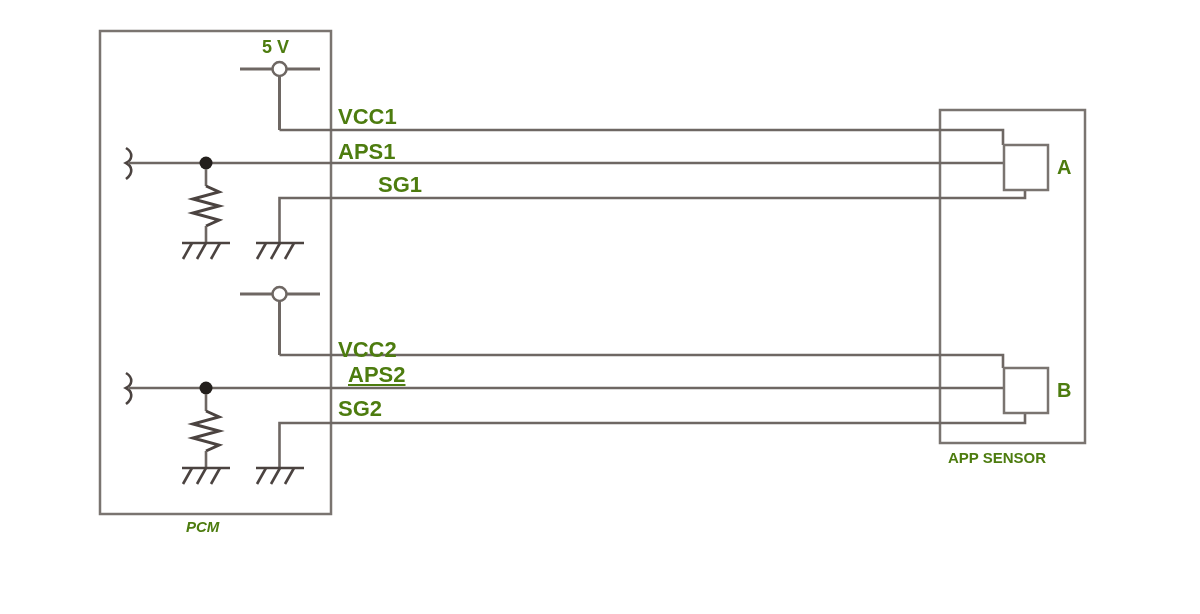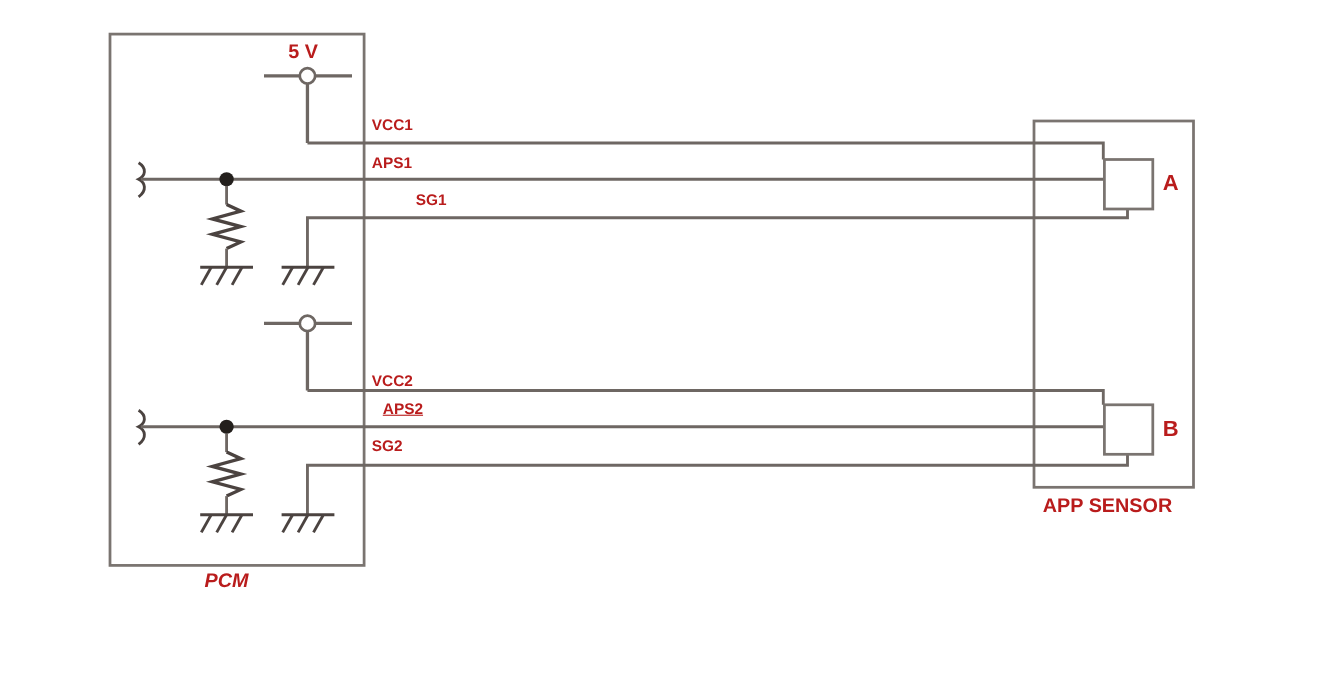--- a/index.html
+++ b/index.html
@@ -21,27 +21,27 @@
     position: absolute;
     left: 0;
     top: 0;
     width: 1200px;
     height: 614px;
   }
   .lbl {
     position: absolute;
     font-family: "Liberation Sans", sans-serif;
     font-weight: bold;
-    color: #b91c1c;
+    color: #4d7c0f;
     white-space: nowrap;
     line-height: 1;
   }
-  .lbl-pin { font-size: 14px; }
+  .lbl-pin { font-size: 22px; }
   .lbl-supply { font-size: 18px; }
-  .lbl-block { font-size: 18px; }
+  .lbl-block { font-size: 15px; }
   .lbl-sensor { font-size: 20px; }
 </style>
 </head>
 <body>
 
 <div id="diagram-root">
 
   <svg id="schematic-svg" viewBox="0 0 1200 614">
 
     <rect x="100" y="31" width="231" height="483" fill="none" stroke="#7a7470" stroke-width="2.5"></rect>

